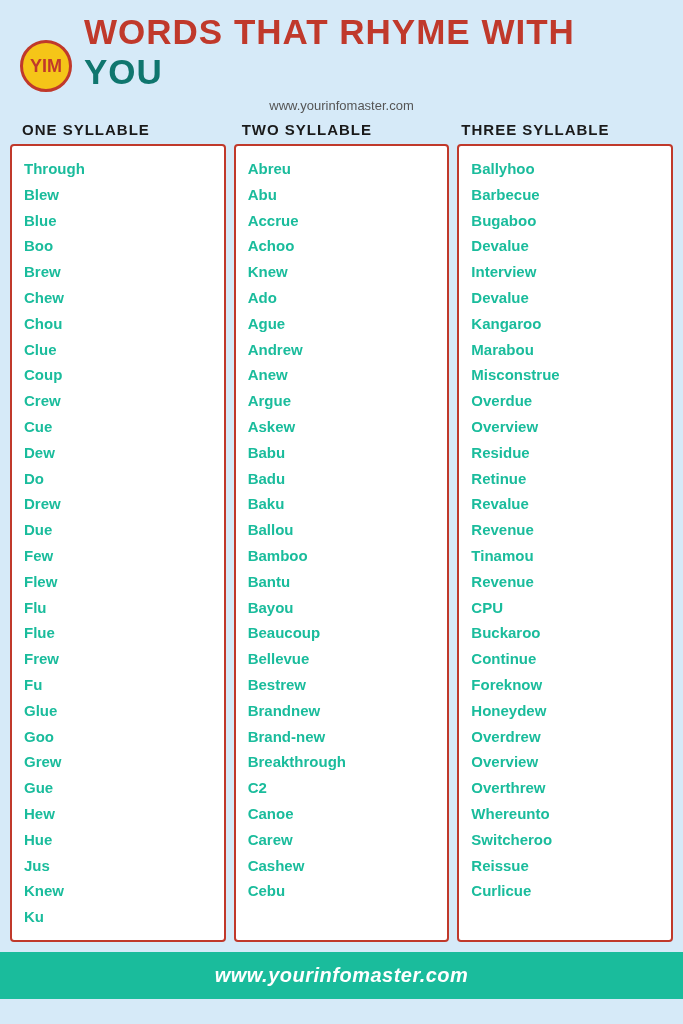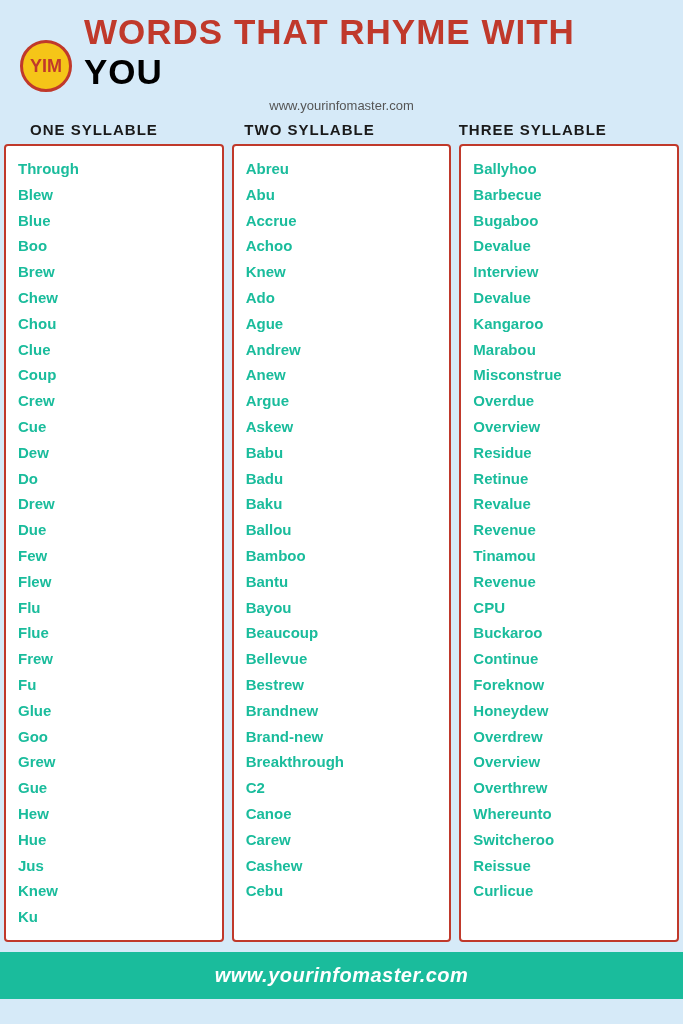--- a/index.html
+++ b/index.html
@@ -34,45 +34,45 @@
     }
     .title-text {
       font-size: 35px;
       font-weight: 900;
       letter-spacing: 1px;
     }
     .title-words {
       color: #c0392b;
     }
     .title-you {
-      color: #000000;
+      color: #0f766e;
     }
     .website-url {
       text-align: center;
       font-size: 13px;
       color: #555;
       padding: 2px 0 8px;
     }
     .columns-header {
       display: flex;
-      padding: 0 20px;
+      padding: 0 12px;
       margin-bottom: 6px;
     }
     .col-header {
       flex: 1;
       font-size: 15px;
       font-weight: 900;
       color: #1a1a1a;
       letter-spacing: 1px;
       text-align: left;
       padding-left: 10px;
     }
     .columns-body {
       display: flex;
-      padding: 0 4px;
+      padding: 0 10px;
       flex: 1;
       gap: 8px;
       justify-content: space-between;
     }
     .word-column {
       flex: 1;
       border: 2.5px solid #c0392b;
       border-radius: 4px;
       background: white;
       padding: 10px 12px;

